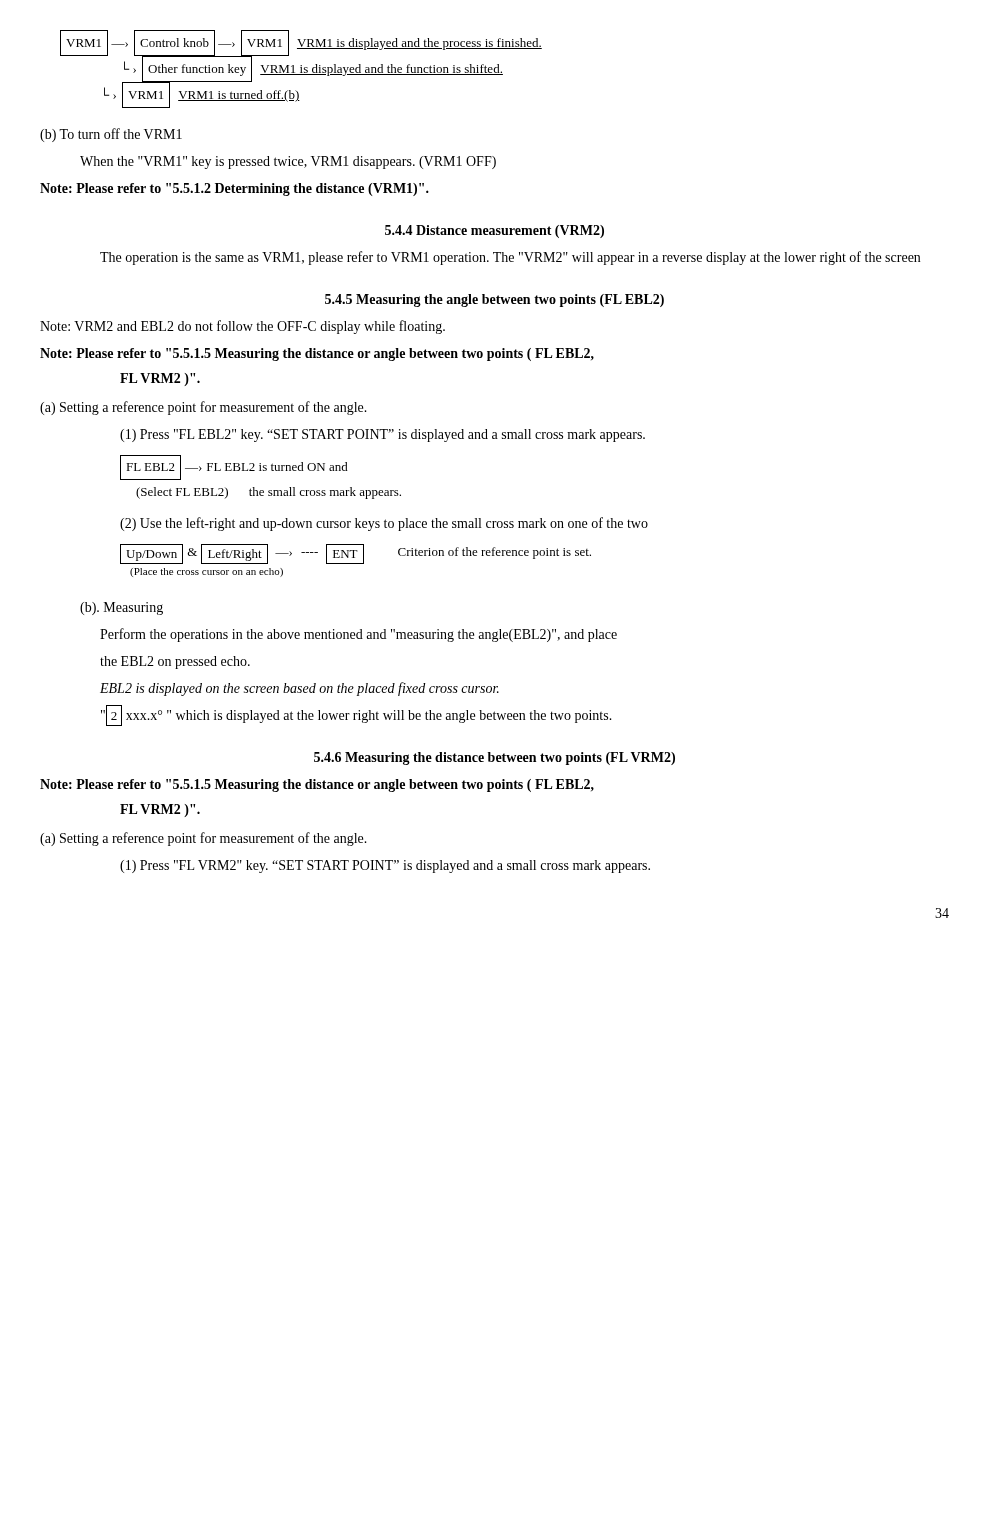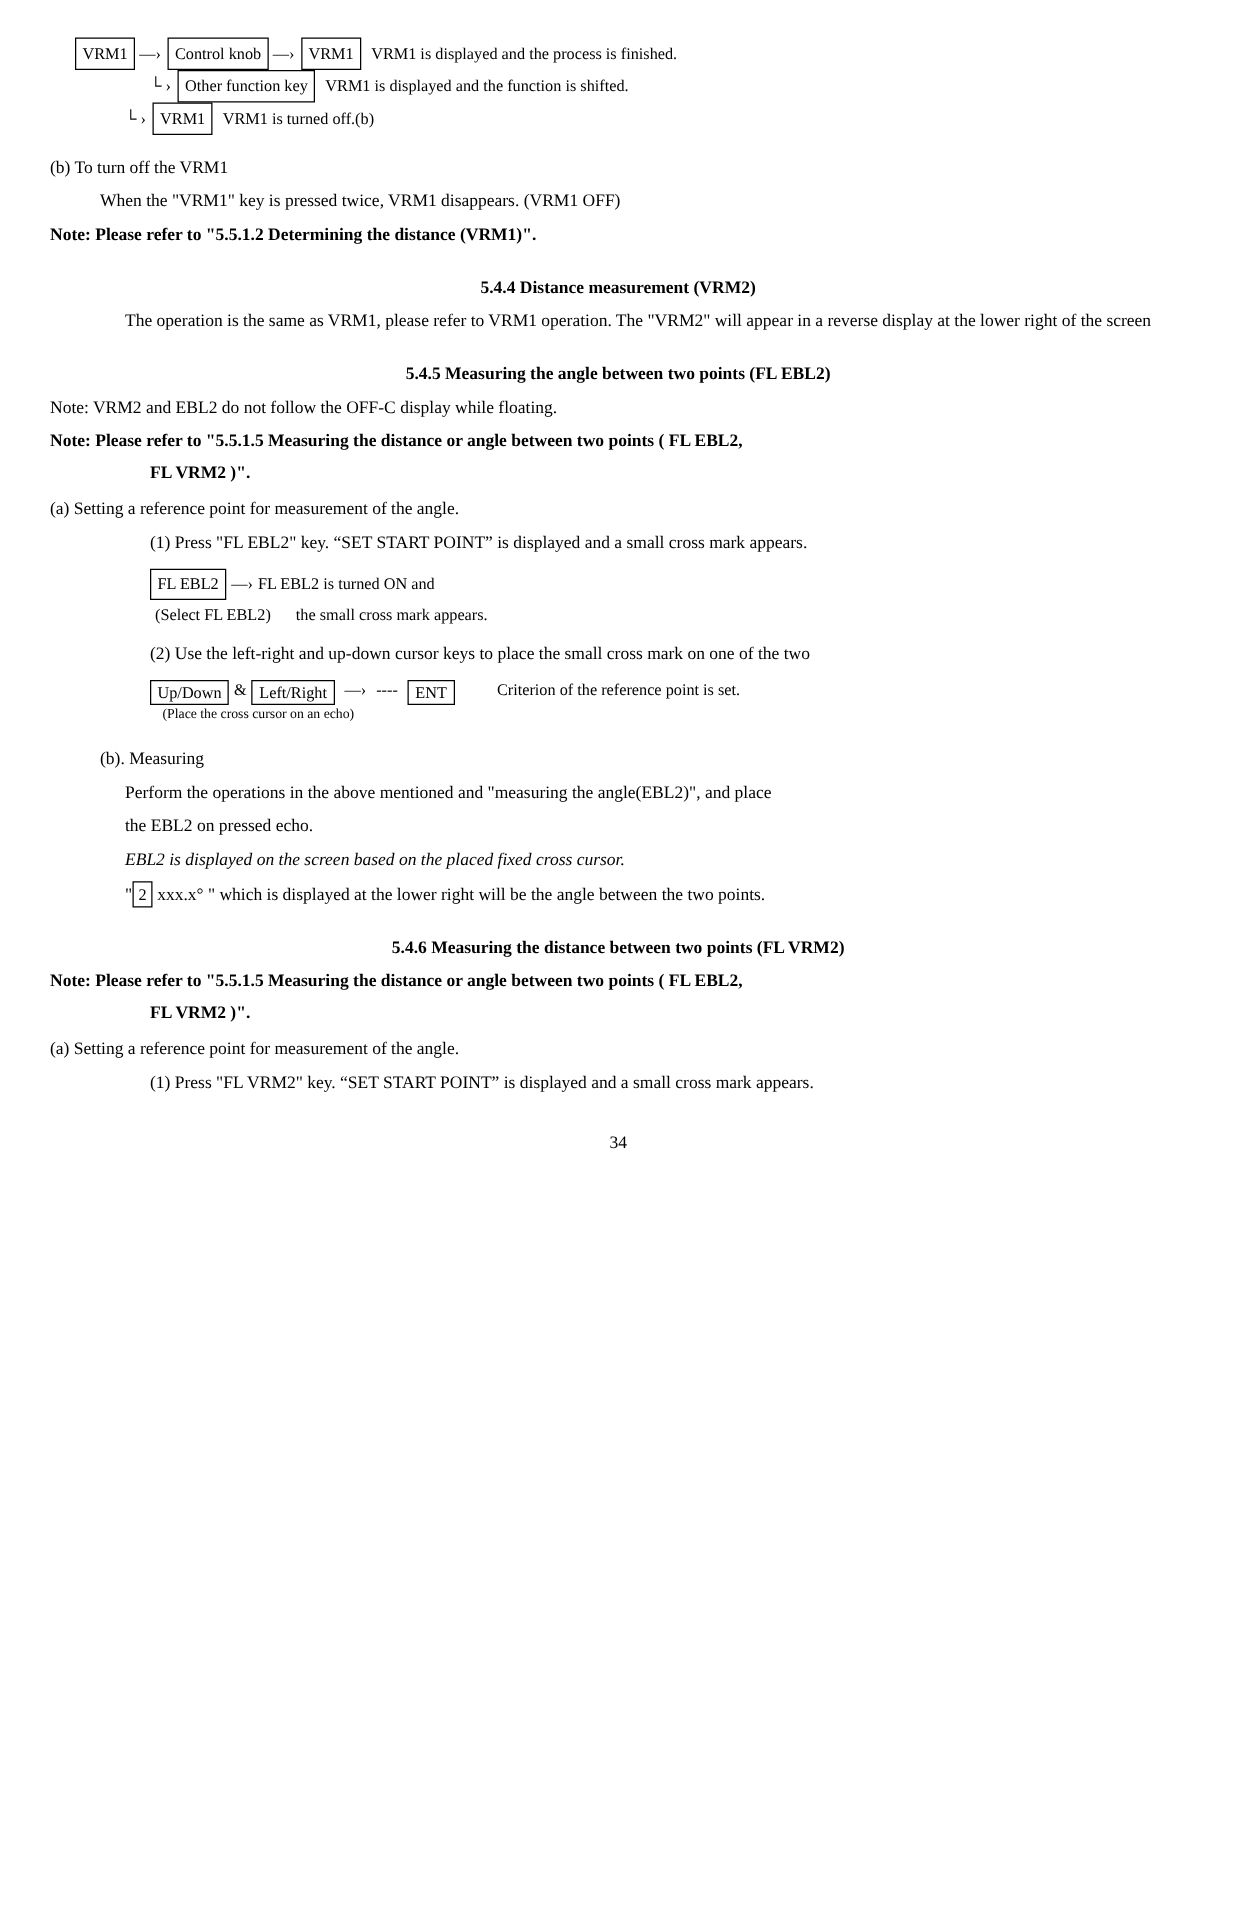--- a/index.html
+++ b/index.html
@@ -12,20 +12,21 @@
       min-height: 1527px;
       padding: 20px 40px 40px 40px;
     }
     .page-content {
       max-width: 909px;
       margin: 0 auto;
     }
     .diagram-text {
       font-size: 13px;
       margin-left: 8px;
+      text-decoration: underline;
     }
 
     
     .section-title {
       font-weight: bold;
       font-size: 14px;
       text-align: center;
       margin: 18px 0 8px 0;
     }
     .note-line {
@@ -72,21 +73,21 @@
     .lbl-box {
       border: 1px solid #000;
       padding: 1px 5px;
       font-size: 13px;
       display: inline-block;
       white-space: nowrap;
     }
 
     
     .page-number {
-      text-align: center;
+      text-align: right;
       margin-top: 30px;
       font-size: 14px;
     }
 
     
     .tree-wrap {
       margin: 10px 0 10px 20px;
       font-size: 13px;
       line-height: 1.7;
       position: relative;
@@ -187,21 +188,21 @@
 
     <div class="sub-item">(1)   Press "FL EBL2" key. “SET START POINT” is displayed and a small cross mark appears.</div>
 
     <div class="inline-diagram">
       <div class="inline-diagram-row">
         <span class="lbl-box">FL EBL2</span>
         <span style="margin:0 4px;">—›</span>
         <span>FL EBL2 is turned ON and</span>
       </div>
       <div class="inline-diagram-row">
-        <span style="margin-left:4px;">(Select FL EBL2)</span>
+        <span style="margin-left:16px;">(Select FL EBL2)</span>
         <span style="margin-left:20px;">the small cross mark appears.</span>
       </div>
     </div>
 
     <div class="sub-item">(2)   Use the left-right and up-down cursor keys to place the small cross mark on one of the two</div>
 
     <div class="updown-section">
       <div class="updown-row">
         <span class="btn-wide">Up/Down</span>
         <span>&amp;</span>

